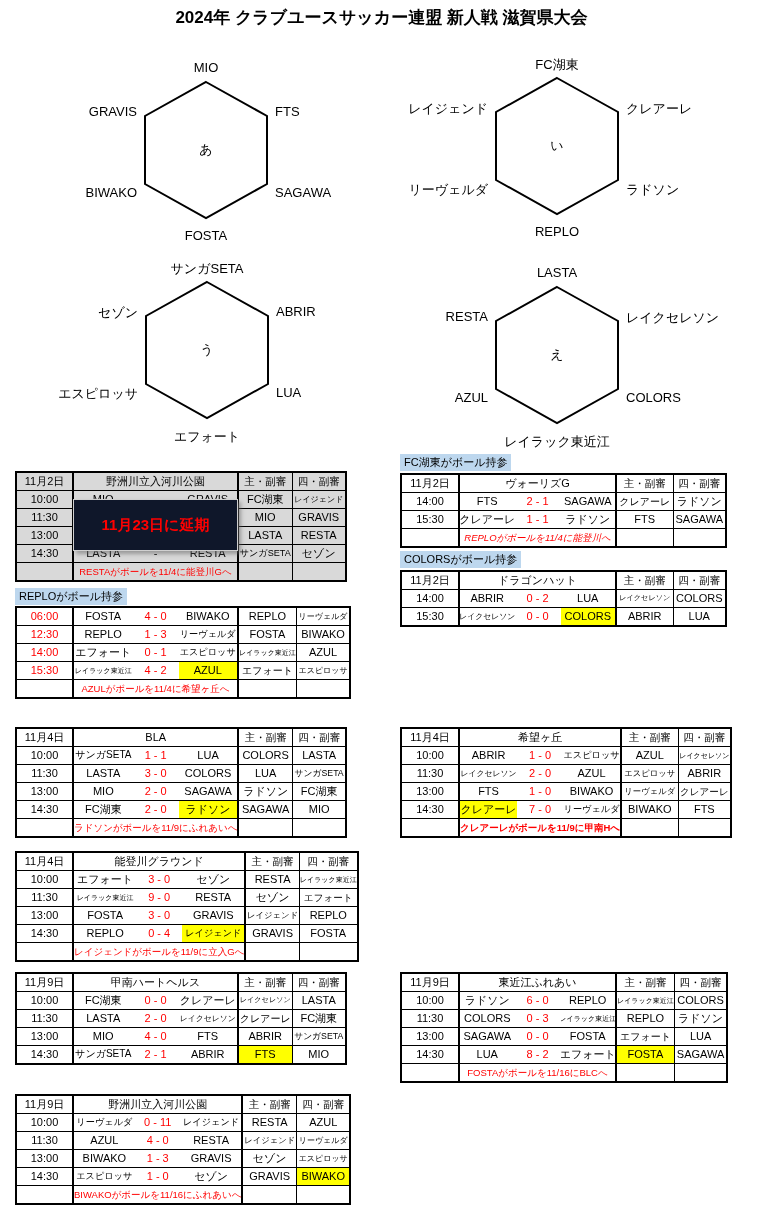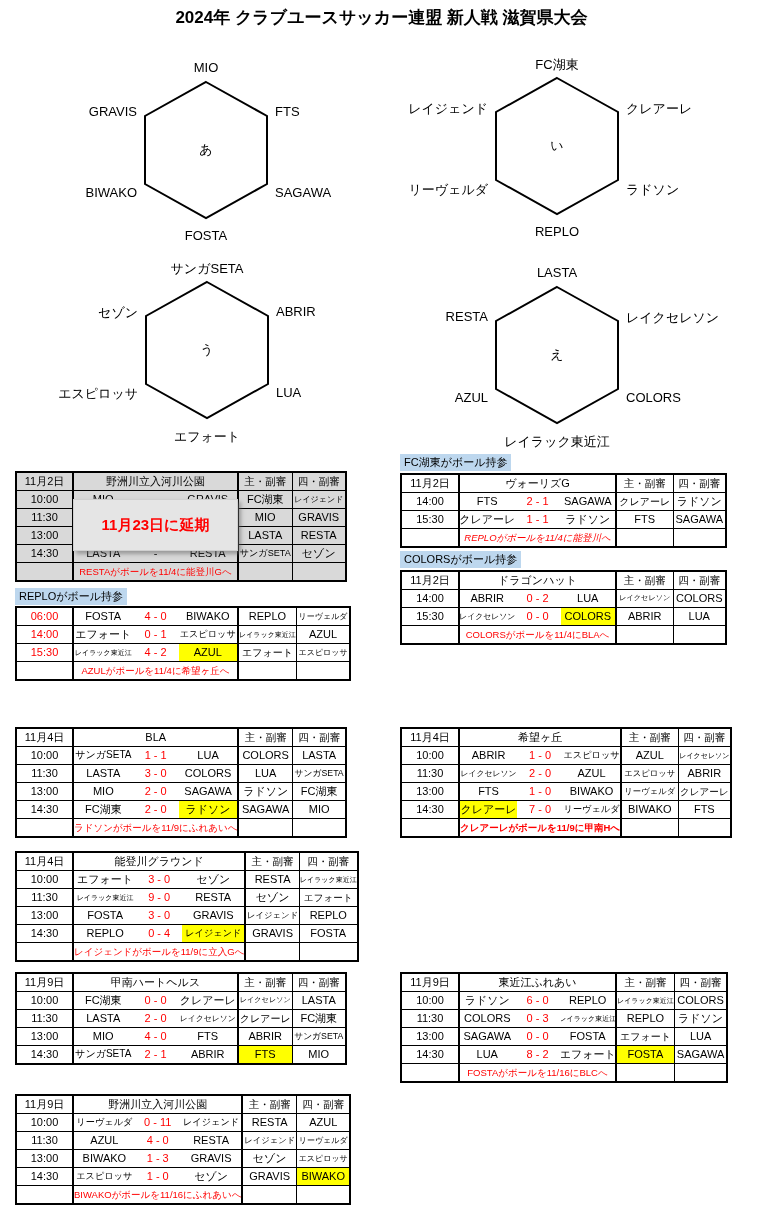--- a/index.html
+++ b/index.html
@@ -25,21 +25,21 @@
                  vertical-align:middle;font-size:11px;white-space:nowrap;overflow:hidden;line-height:1;}
   table.sched td.thickL{border-left:2.5px solid #000;}
   table.sched.grayed td{background:#D9D9D9;}
   td.red{color:#FF0000;}
   .match-flex{display:flex;align-items:stretch;height:17px;}
   .mteam{flex:1;display:flex;align-items:center;justify-content:center;overflow:hidden;white-space:nowrap;}
   .mscore{width:46px;display:flex;align-items:center;justify-content:center;}
   .mscore.score{color:#FF0000;}
   .hl-yellow{background:#FFFF00;}
   td.note{color:#FF0000;font-size:9.5px;}
-  .overlay{position:absolute;left:58px;top:28px;width:163px;height:50px;background:#e5e5e5;
+  .overlay{position:absolute;left:58px;top:28px;width:163px;height:50px;background:#0f172a;
            border:1px solid #d0d0d0;box-shadow:3px 3px 4px rgba(100,100,100,.55);
            display:flex;align-items:center;justify-content:center;
            color:#FF0000;font-weight:bold;font-size:15px;}
   .ball-label{position:absolute;background:#BDD7EE;font-size:11px;padding:1px 4px;white-space:nowrap;}
 </style>
 </head>
 <body>
 
 <div class="canvas">
   <div class="title">2024年 クラブユースサッカー連盟 新人戦 滋賀県大会</div>
@@ -185,20 +185,32 @@
               <div class="match-flex">
                 <div class="mteam" style="font-size: 11px;">FOSTA</div>
                 <div class="mscore score">4 - 0</div>
                 <div class="mteam" style="font-size: 11px;">BIWAKO</div>
               </div>
             </td>
             <td class="thickL" style="font-size: 11px;">REPLO</td>
             <td style="font-size: 8px;">リーヴェルダ</td>
           </tr>
           <tr>
+            <td class="red" style="font-size: 11px;">12:30</td>
+            <td class="thickL">
+              <div class="match-flex">
+                <div class="mteam" style="font-size: 11px;">REPLO</div>
+                <div class="mscore score">1 - 3</div>
+                <div class="mteam" style="font-size: 9.16667px;">リーヴェルダ</div>
+              </div>
+            </td>
+            <td class="thickL" style="font-size: 11px;">FOSTA</td>
+            <td style="font-size: 11px;">BIWAKO</td>
+          </tr>
+          <tr>
             <td class="red" style="font-size: 11px;">14:00</td>
             <td class="thickL">
               <div class="match-flex">
                 <div class="mteam" style="font-size: 11px;">エフォート</div>
                 <div class="mscore score">0 - 1</div>
                 <div class="mteam" style="font-size: 9.16667px;">エスピロッサ</div>
               </div>
             </td>
             <td class="thickL" style="font-size: 7px;">レイラック東近江</td>
             <td style="font-size: 11px;">AZUL</td>
@@ -586,26 +598,20 @@
             <td class="thickL">
               <div class="match-flex">
                 <div class="mteam" style="font-size: 7.85714px;">レイクセレソン</div>
                 <div class="mscore score">0 - 0</div>
                 <div class="mteam hl-yellow" style="font-size: 11px;">COLORS</div>
               </div>
             </td>
             <td class="thickL" style="font-size: 11px;">ABRIR</td>
             <td style="font-size: 11px;">LUA</td>
           </tr>
-          <tr>
-            <td style="font-size: 11px;"></td>
-            <td class="note thickL" style="font-size: 9.5px;">COLORSがボールを11/4にBLAへ</td>
-            <td class="thickL" style="font-size: 11px;"></td>
-            <td style="font-size: 11px;"></td>
-          </tr>
         </tbody>
       </table>
     </div>
   <div class="table-host" id="tbl-r3" style="left: 400px; top: 727px;">
       <table class="sched">
         <colgroup>
           <col style="width: 58px;">
           <col style="width: 157px;">
           <col style="width: 57px;">
           <col style="width: 53px;">

